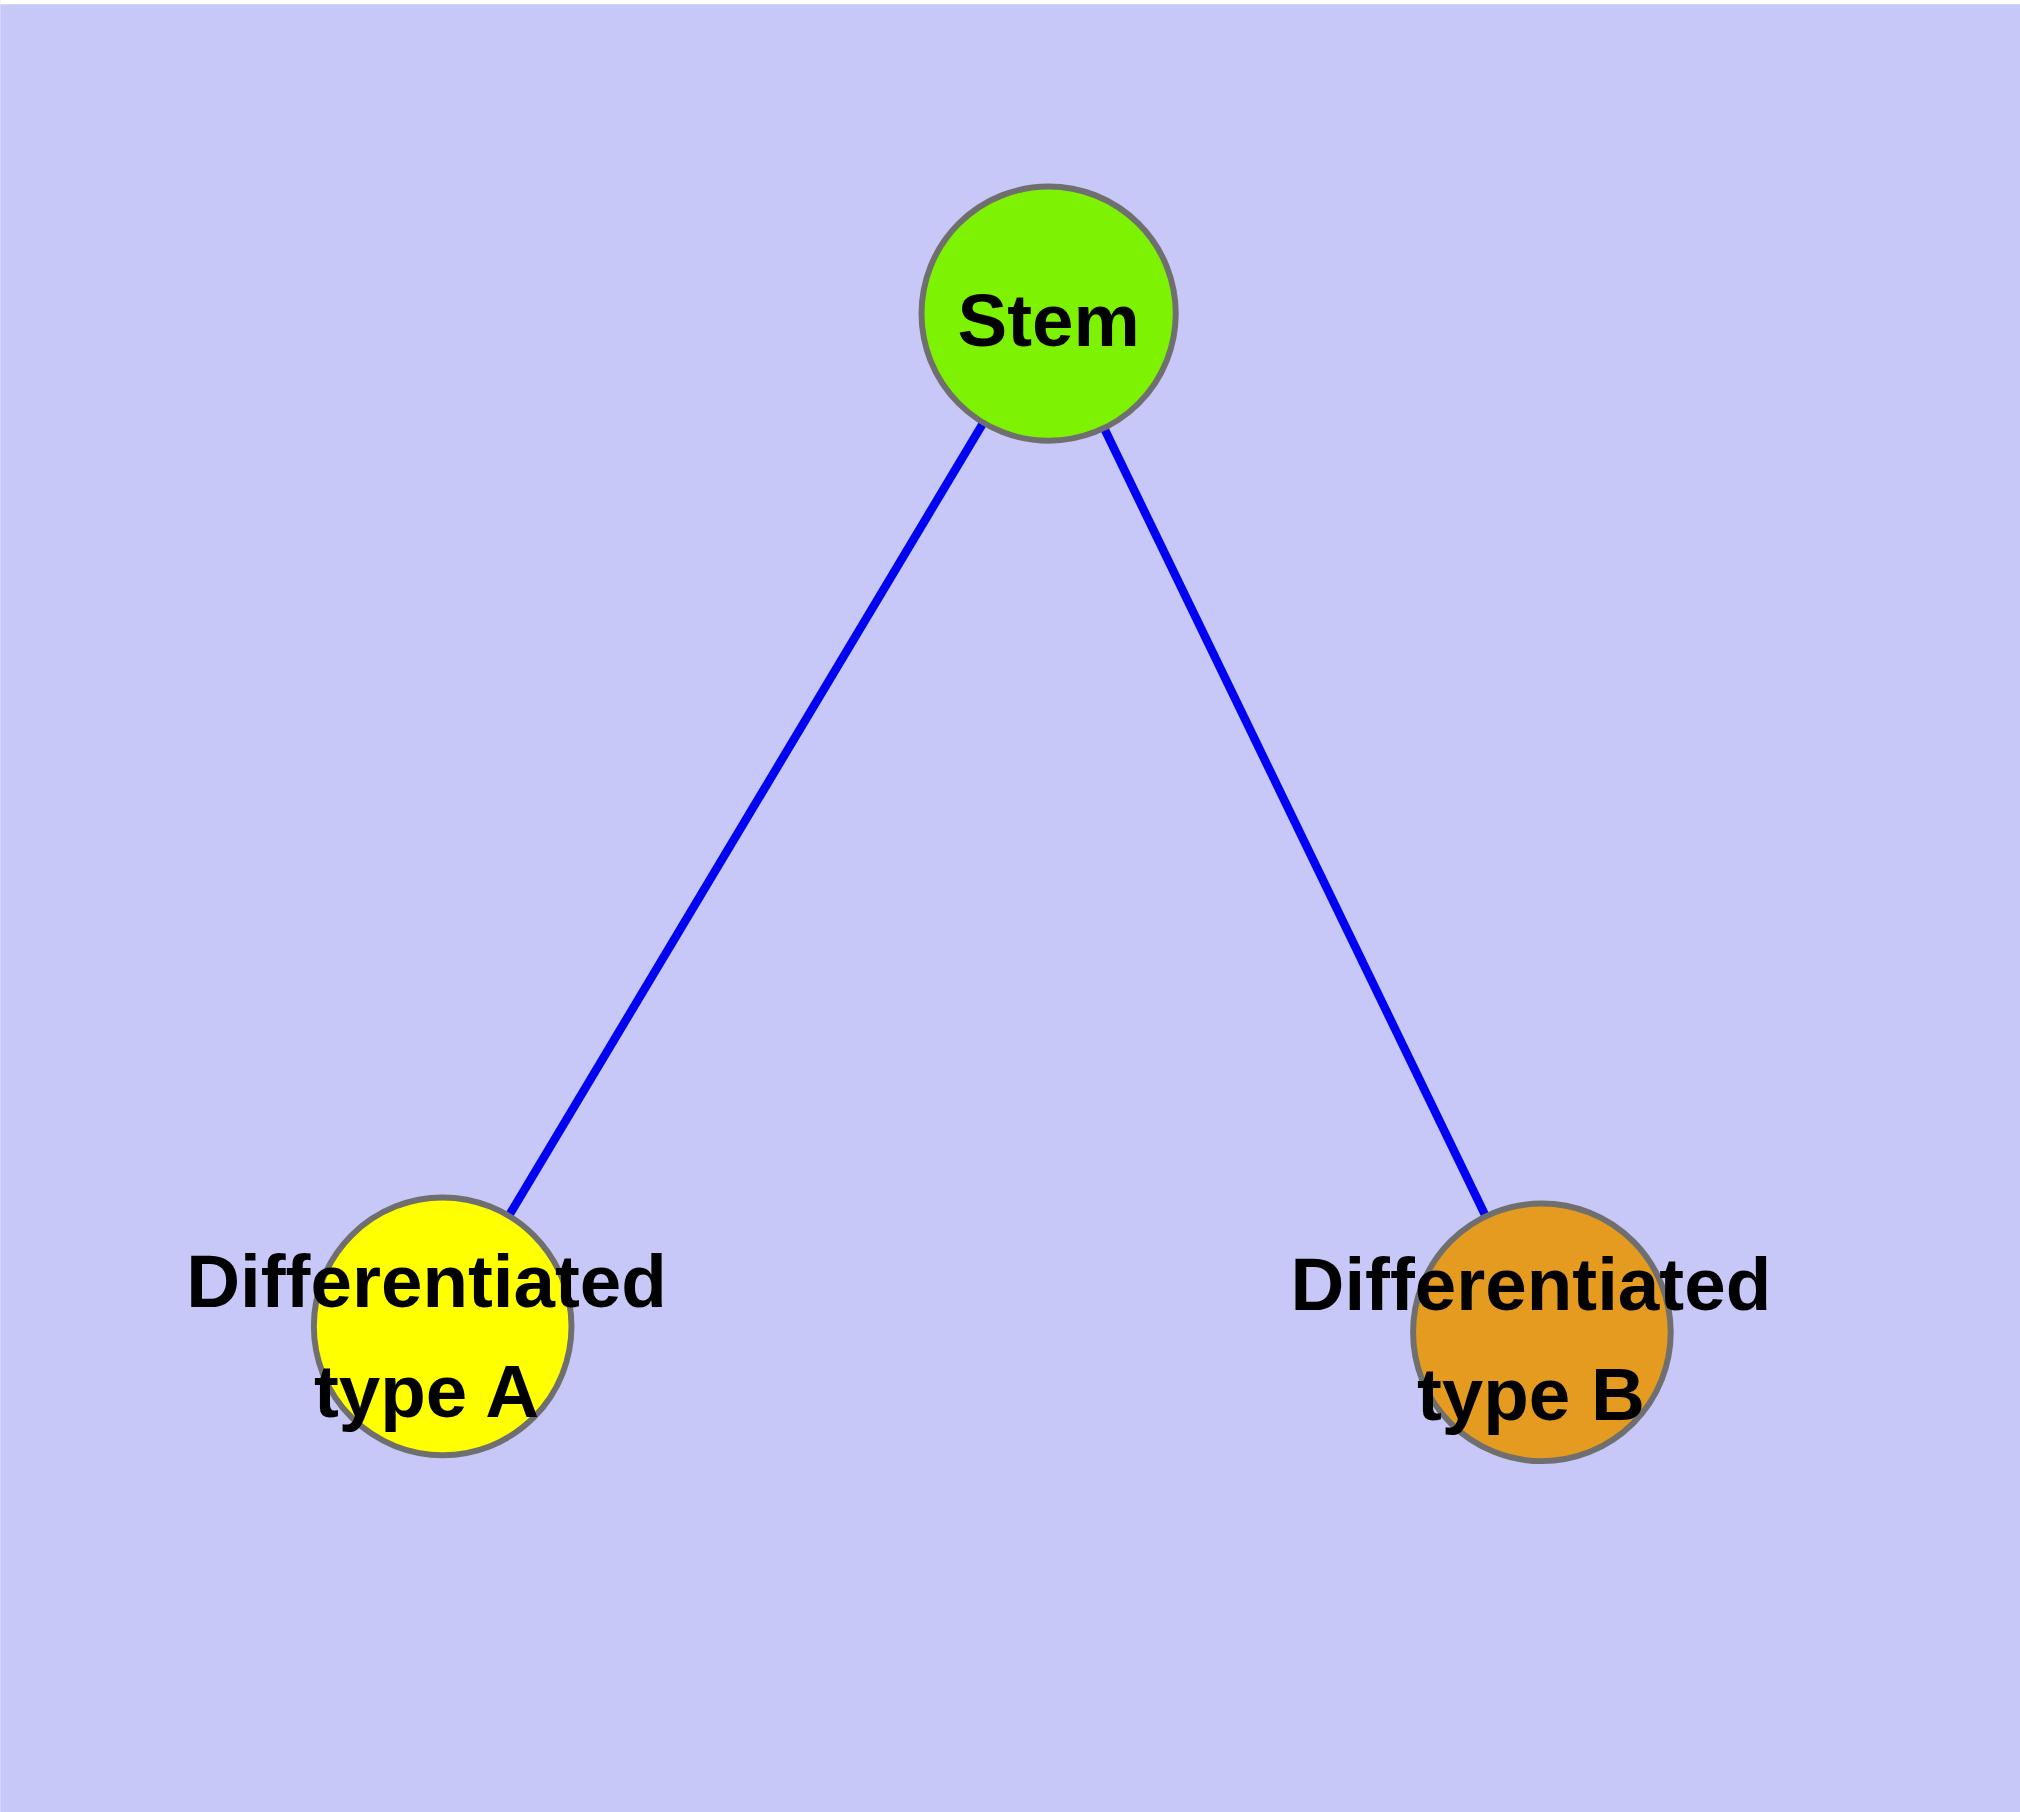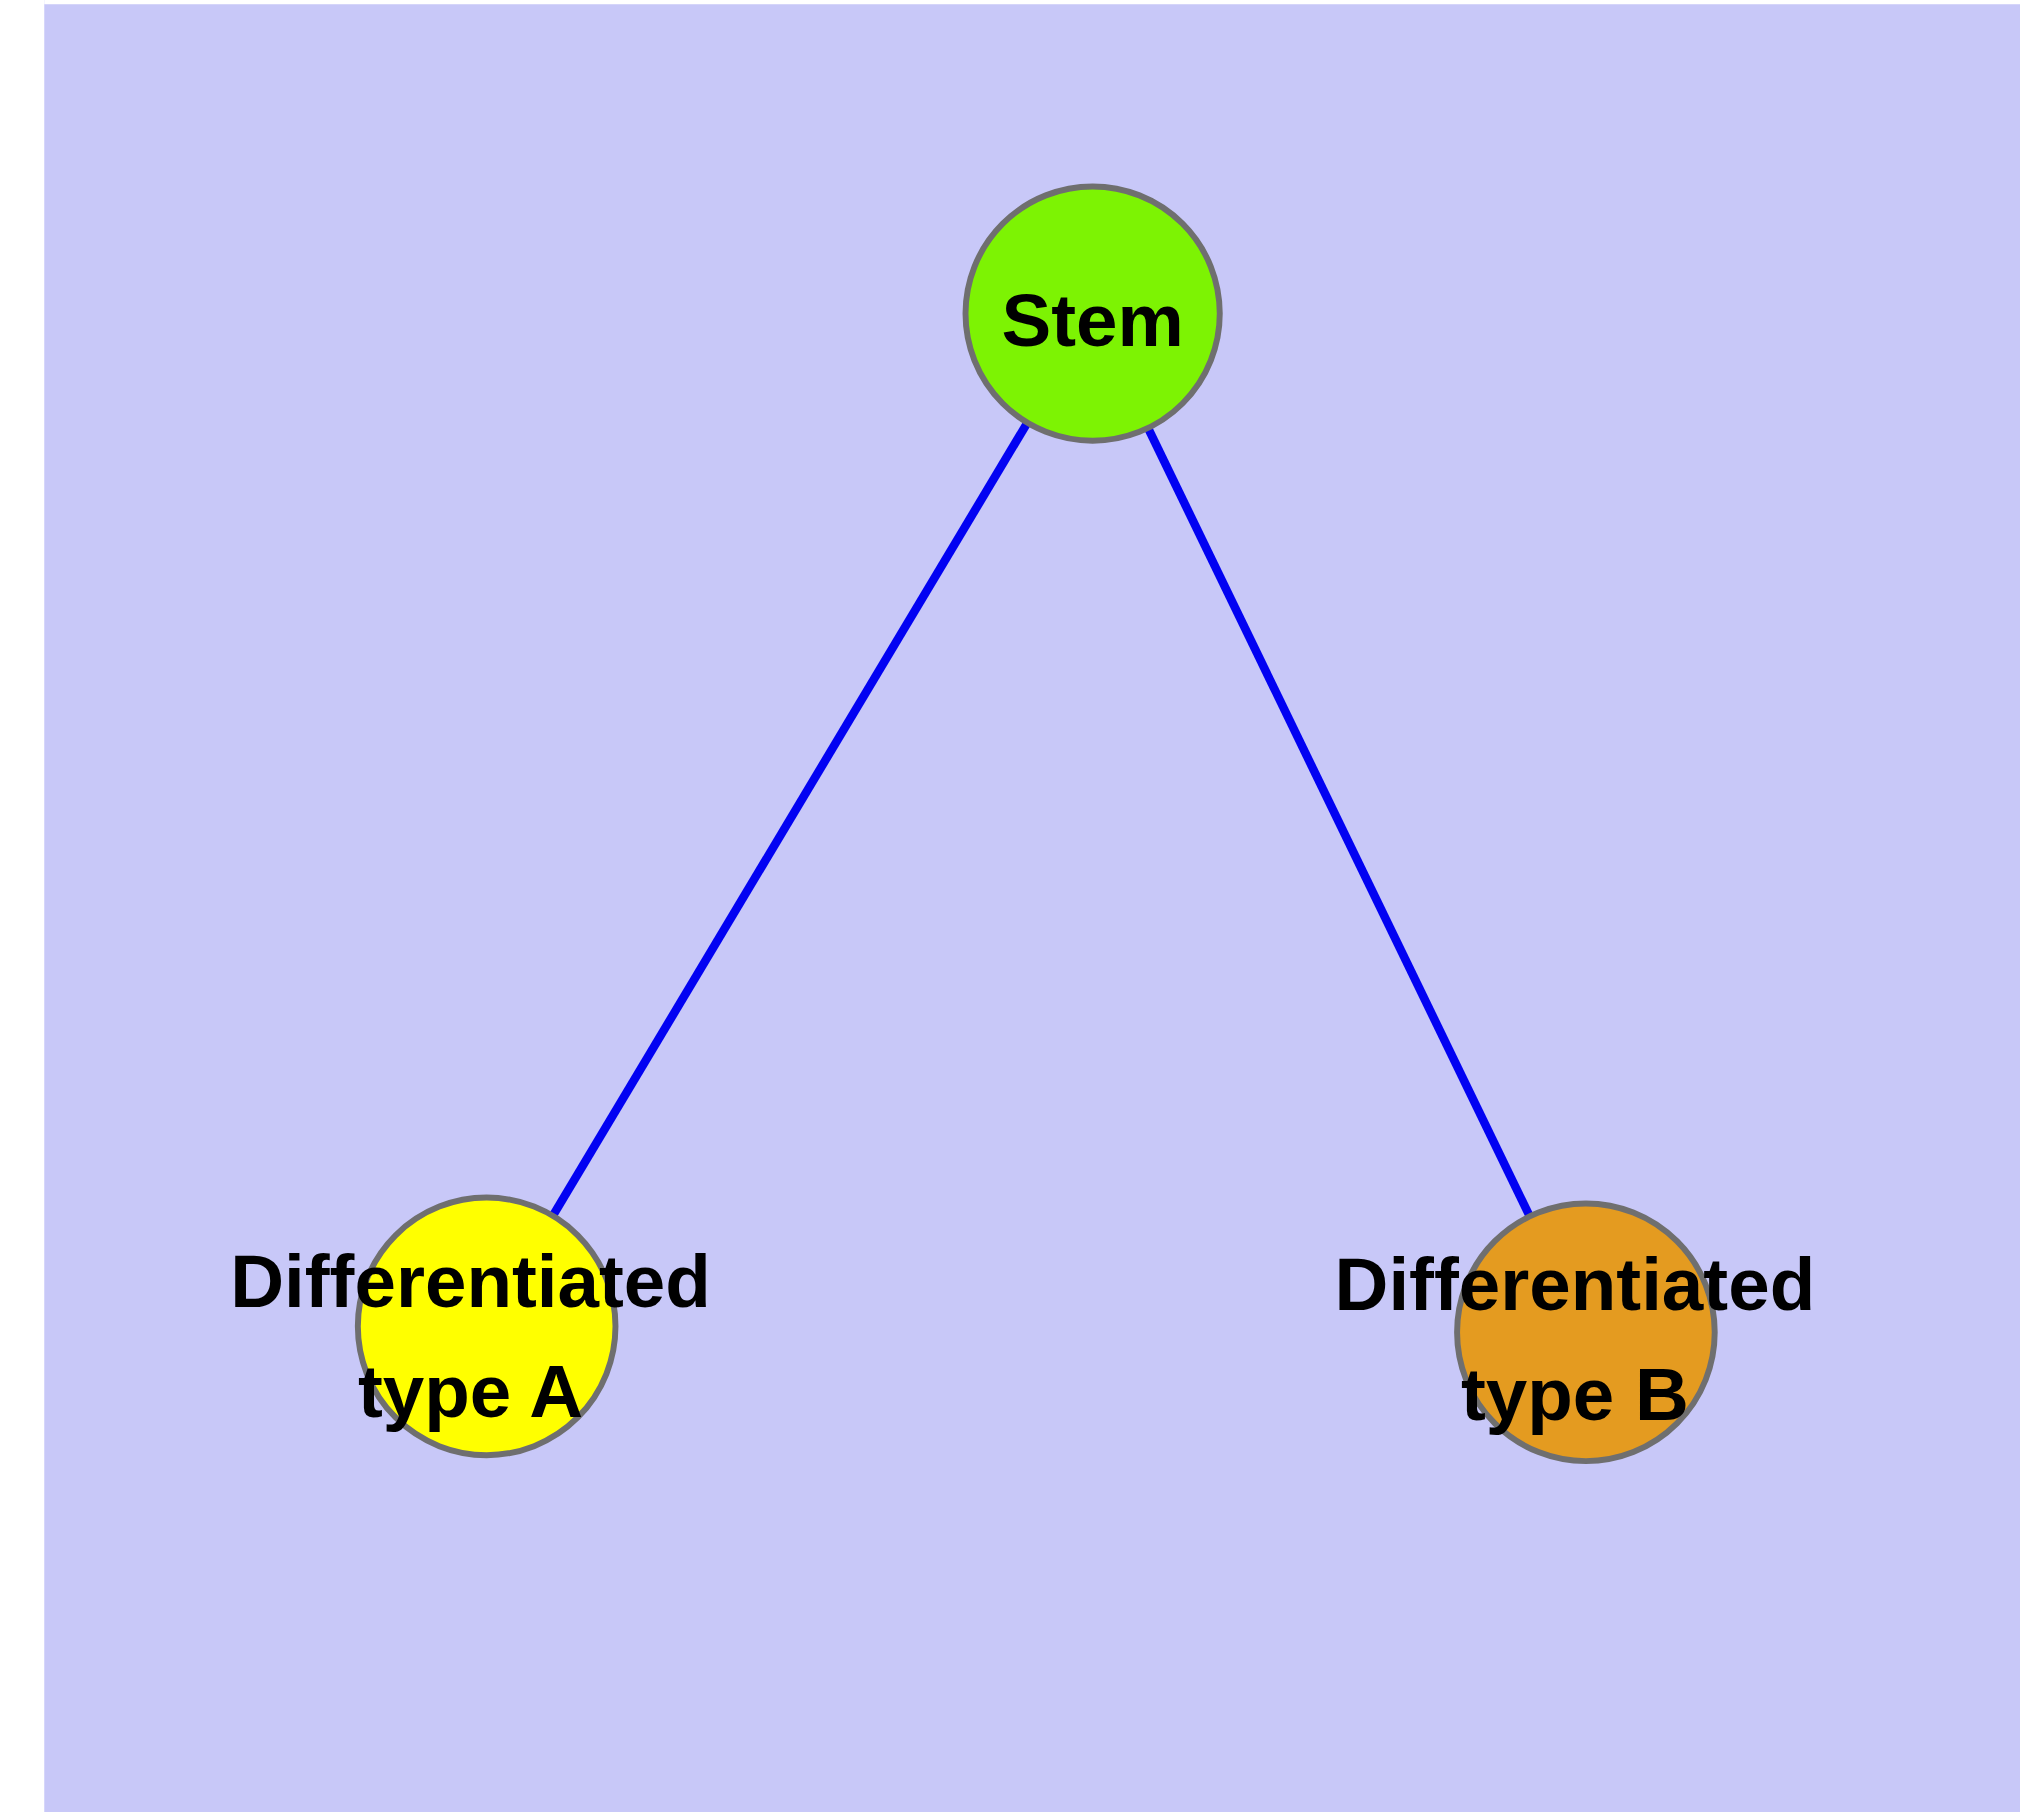--- a/index.html
+++ b/index.html
@@ -4,21 +4,20 @@
 <style>
   html, body {
     margin: 0;
     padding: 0;
     background: #ffffff;
   }
   .canvas-wrap {
     width: 1947px;
     height: 1812px;
     position: relative;
-    padding-left: 44px;
   }
   svg.diagram {
     display: block;
     width: 2021px;
     height: 1812px;
   }
   .edge-line {
     fill: none;
     stroke-width: 10px;
     stroke-linecap: butt;

